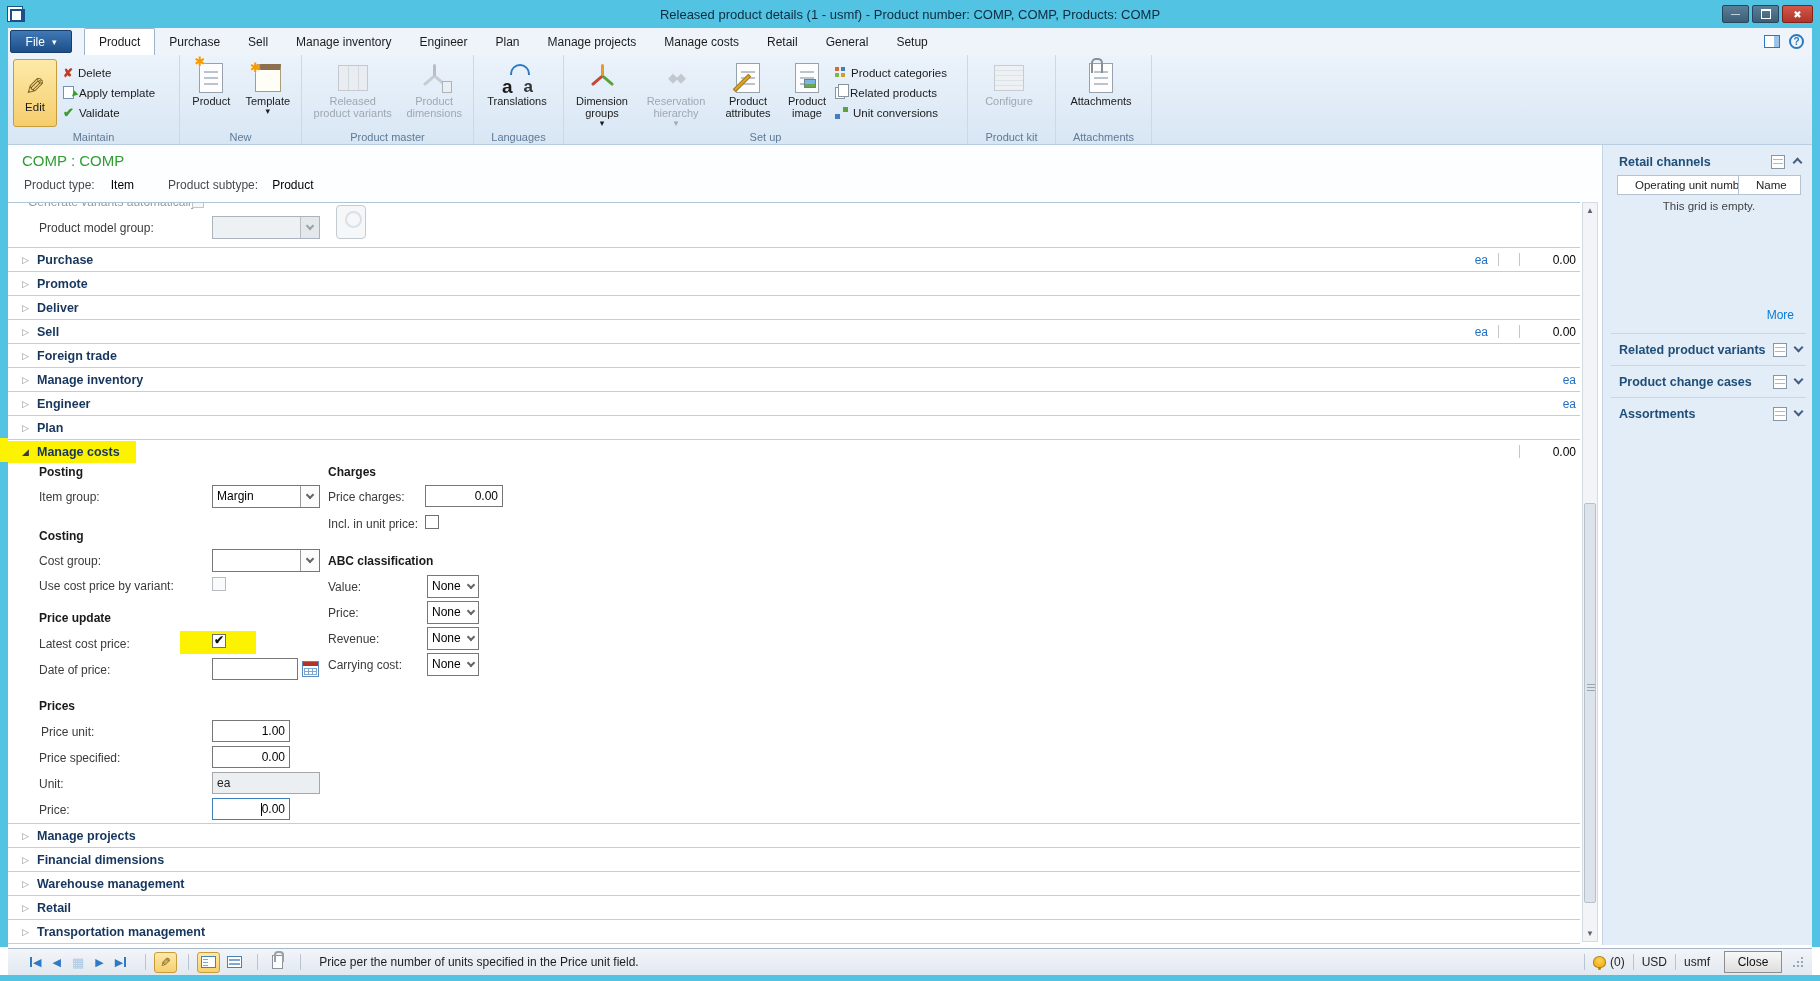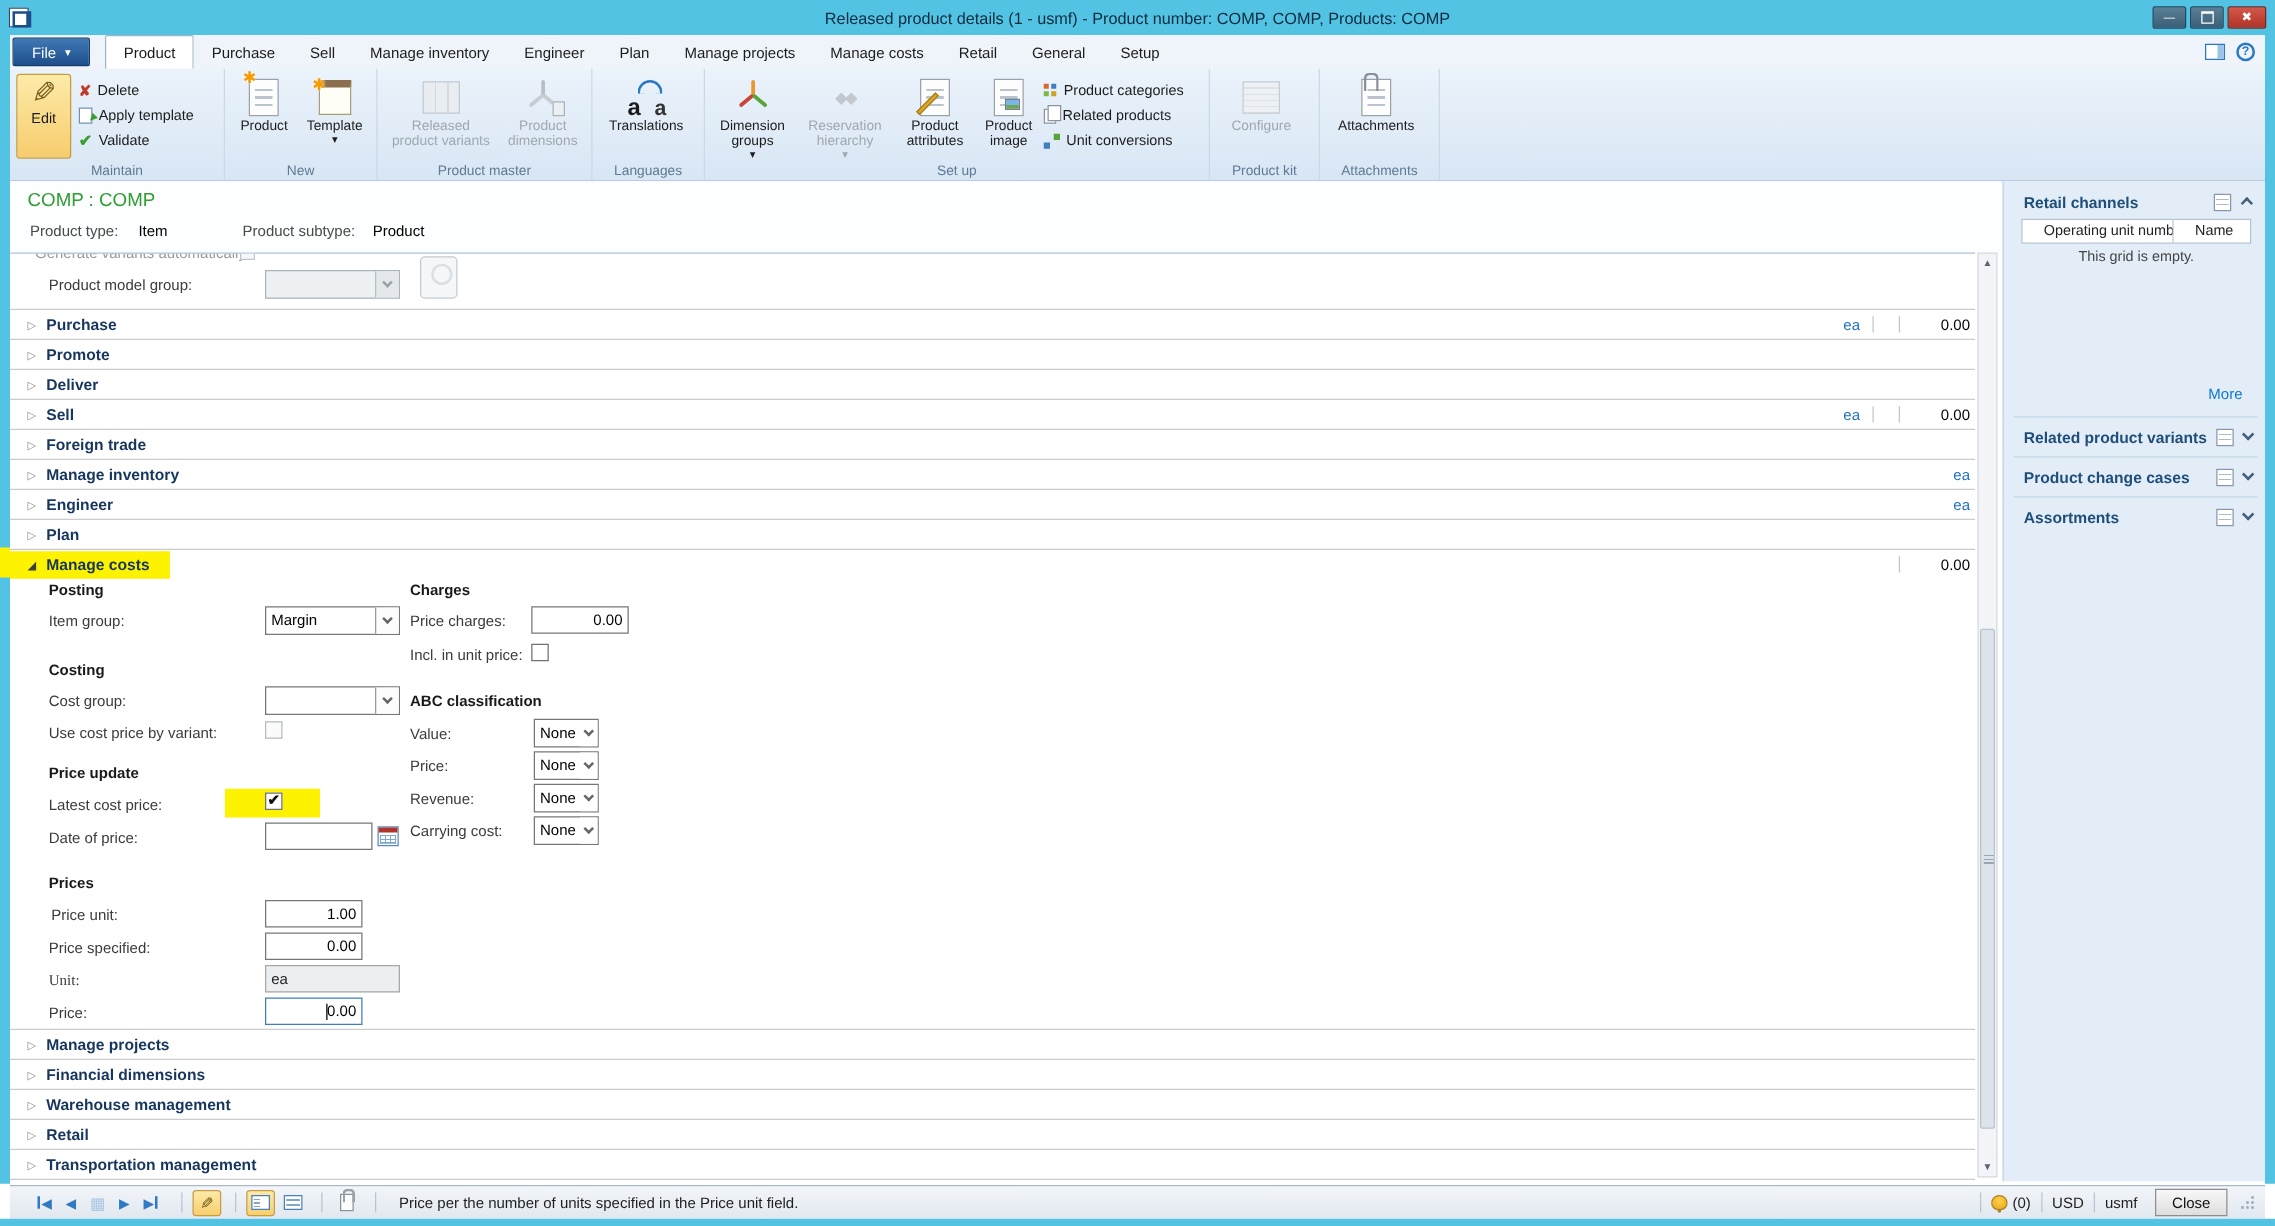--- a/index.html
+++ b/index.html
@@ -38,21 +38,21 @@
   .ribbon { position:absolute; left:8px; top:55px; width:1804px; height:90px; background:linear-gradient(#ebf3fb,#d8e6f4); border-bottom:1px solid #b9cde2; display:flex; }
   .rgroup { border-right:1px solid #c9d9ea; position:relative; padding:4px 5px 15px; display:flex; align-items:flex-start; gap:2px; }
   .glabel { position:absolute; bottom:1px; left:0; right:0; text-align:center; font-size:11px; color:#5e7a96; white-space:nowrap; }
   .bigbtn { display:flex; flex-direction:column; align-items:center; font-size:11px; line-height:12px; text-align:center; color:#1c1c1c; padding:2px 3px; }
   .bigbtn .ic { height:34px; display:flex; align-items:center; justify-content:center; position:relative; }
   .bigbtn.disabled { color:#9fa8b2; }
   .caret-d { font-size:9px; line-height:8px; color:inherit; }
   .smallcol { display:flex; flex-direction:column; gap:3px; padding-top:5px; }
   .smallbtn { display:flex; align-items:center; gap:5px; font-size:11.5px; color:#1c1c1c; height:17px; white-space:nowrap; }
 
-  .edit-btn { width:44px; height:68px; background:linear-gradient(#fdeaa9,#f6cd6d); border:1px solid #c79d3c; border-radius:3px; display:flex; flex-direction:column; align-items:center; font-size:11.5px; color:#1c1c1c; margin-right:4px; }
+  .edit-btn { width:44px; height:68px; background:linear-gradient(#fdeaa9,#f6cd6d); border:1px solid #c79d3c; border-radius:3px; display:flex; flex-direction:column; align-items:center; justify-content:center; font-size:11.5px; color:#1c1c1c; margin-right:4px; }
   .pencil-glyph::before { content:"✎"; font-size:24px; color:#7a5c1e; display:block; transform:scaleX(-1); }
 
   .ic-x::before { content:"✘"; color:#c0392b; font-size:12px; font-weight:bold; }
   .ic-check::before { content:"✔"; color:#3a9e2f; font-size:13px; font-weight:bold; }
   .minidoc { width:11px; height:13px; border:1px solid #6f92b5; background:#fff; position:relative; display:inline-block; }
   .ic-apply::after { content:""; position:absolute; right:-3px; bottom:-2px; border:3px solid transparent; border-top:6px solid #3a9e2f; transform:rotate(45deg); }
 
   .bigdoc { width:24px; height:30px; background:#fdfdfd; border:1px solid #98a2ad; position:relative; }
   .bigdoc::before { content:""; position:absolute; left:4px; right:4px; top:7px; height:16px; background:repeating-linear-gradient(to bottom,#b9c4cf 0 2px,transparent 2px 6px); }
   .star::after { content:"✱"; position:absolute; left:-6px; top:-8px; font-size:13px; color:#f59a00; text-shadow:0 0 2px #fff; }
@@ -354,21 +354,21 @@
       <div class="glabel">Attachments</div>
     </div>
     <div style="flex:1;"></div>
   </div>
 
   <div class="recheader">
     <div class="rec-title">COMP : COMP</div>
     <div class="rec-meta">
       <span>Product type:</span>
       <span class="v" style="margin-left:16px;">Item</span>
-      <span style="margin-left:60px;">Product subtype:</span>
+      <span style="margin-left:34px;">Product subtype:</span>
       <span class="v" style="margin-left:14px;">Product</span>
     </div>
   </div>
 
   <div class="formarea">
     <div class="clip-label">Generate variants automatically:</div>
     <div class="clip-cb"></div>
     <div class="imgph"></div>
 
     <div class="lbl" style="left:31px; top:18px;">Product model group:</div>
@@ -510,21 +510,21 @@
 
     <div class="heading" style="left:31px; top:496px;">Prices</div>
     <div class="lbl" style="left:33px; top:522px;">Price unit:</div>
     <div class="input-like" style="left:204px; top:517px; width:78px;align-items:center;">
         <span>1.00</span>
       </div>
     <div class="lbl" style="left:31px; top:548px;">Price specified:</div>
     <div class="input-like" style="left:204px; top:543px; width:78px;">
         <span>0.00</span>
       </div>
-    <div class="lbl" style="left:31px; top:574px;font-family:Liberation Serif, serif;">Unit:</div>
+    <div class="lbl" style="left:31px; top:574px;">Unit:</div>
     <div class="input-like left disabled" style="left:204px; top:569px; width:108px;">
         <span>ea</span>
       </div>
     <div class="lbl" style="left:31px; top:600px;">Price:</div>
     <div class="input-like focused" style="left:204px; top:595px; width:78px;">
         <span class="caret"></span>
         <span>0.00</span>
       </div>
 
     <div class="srow" style="top:620px;">

